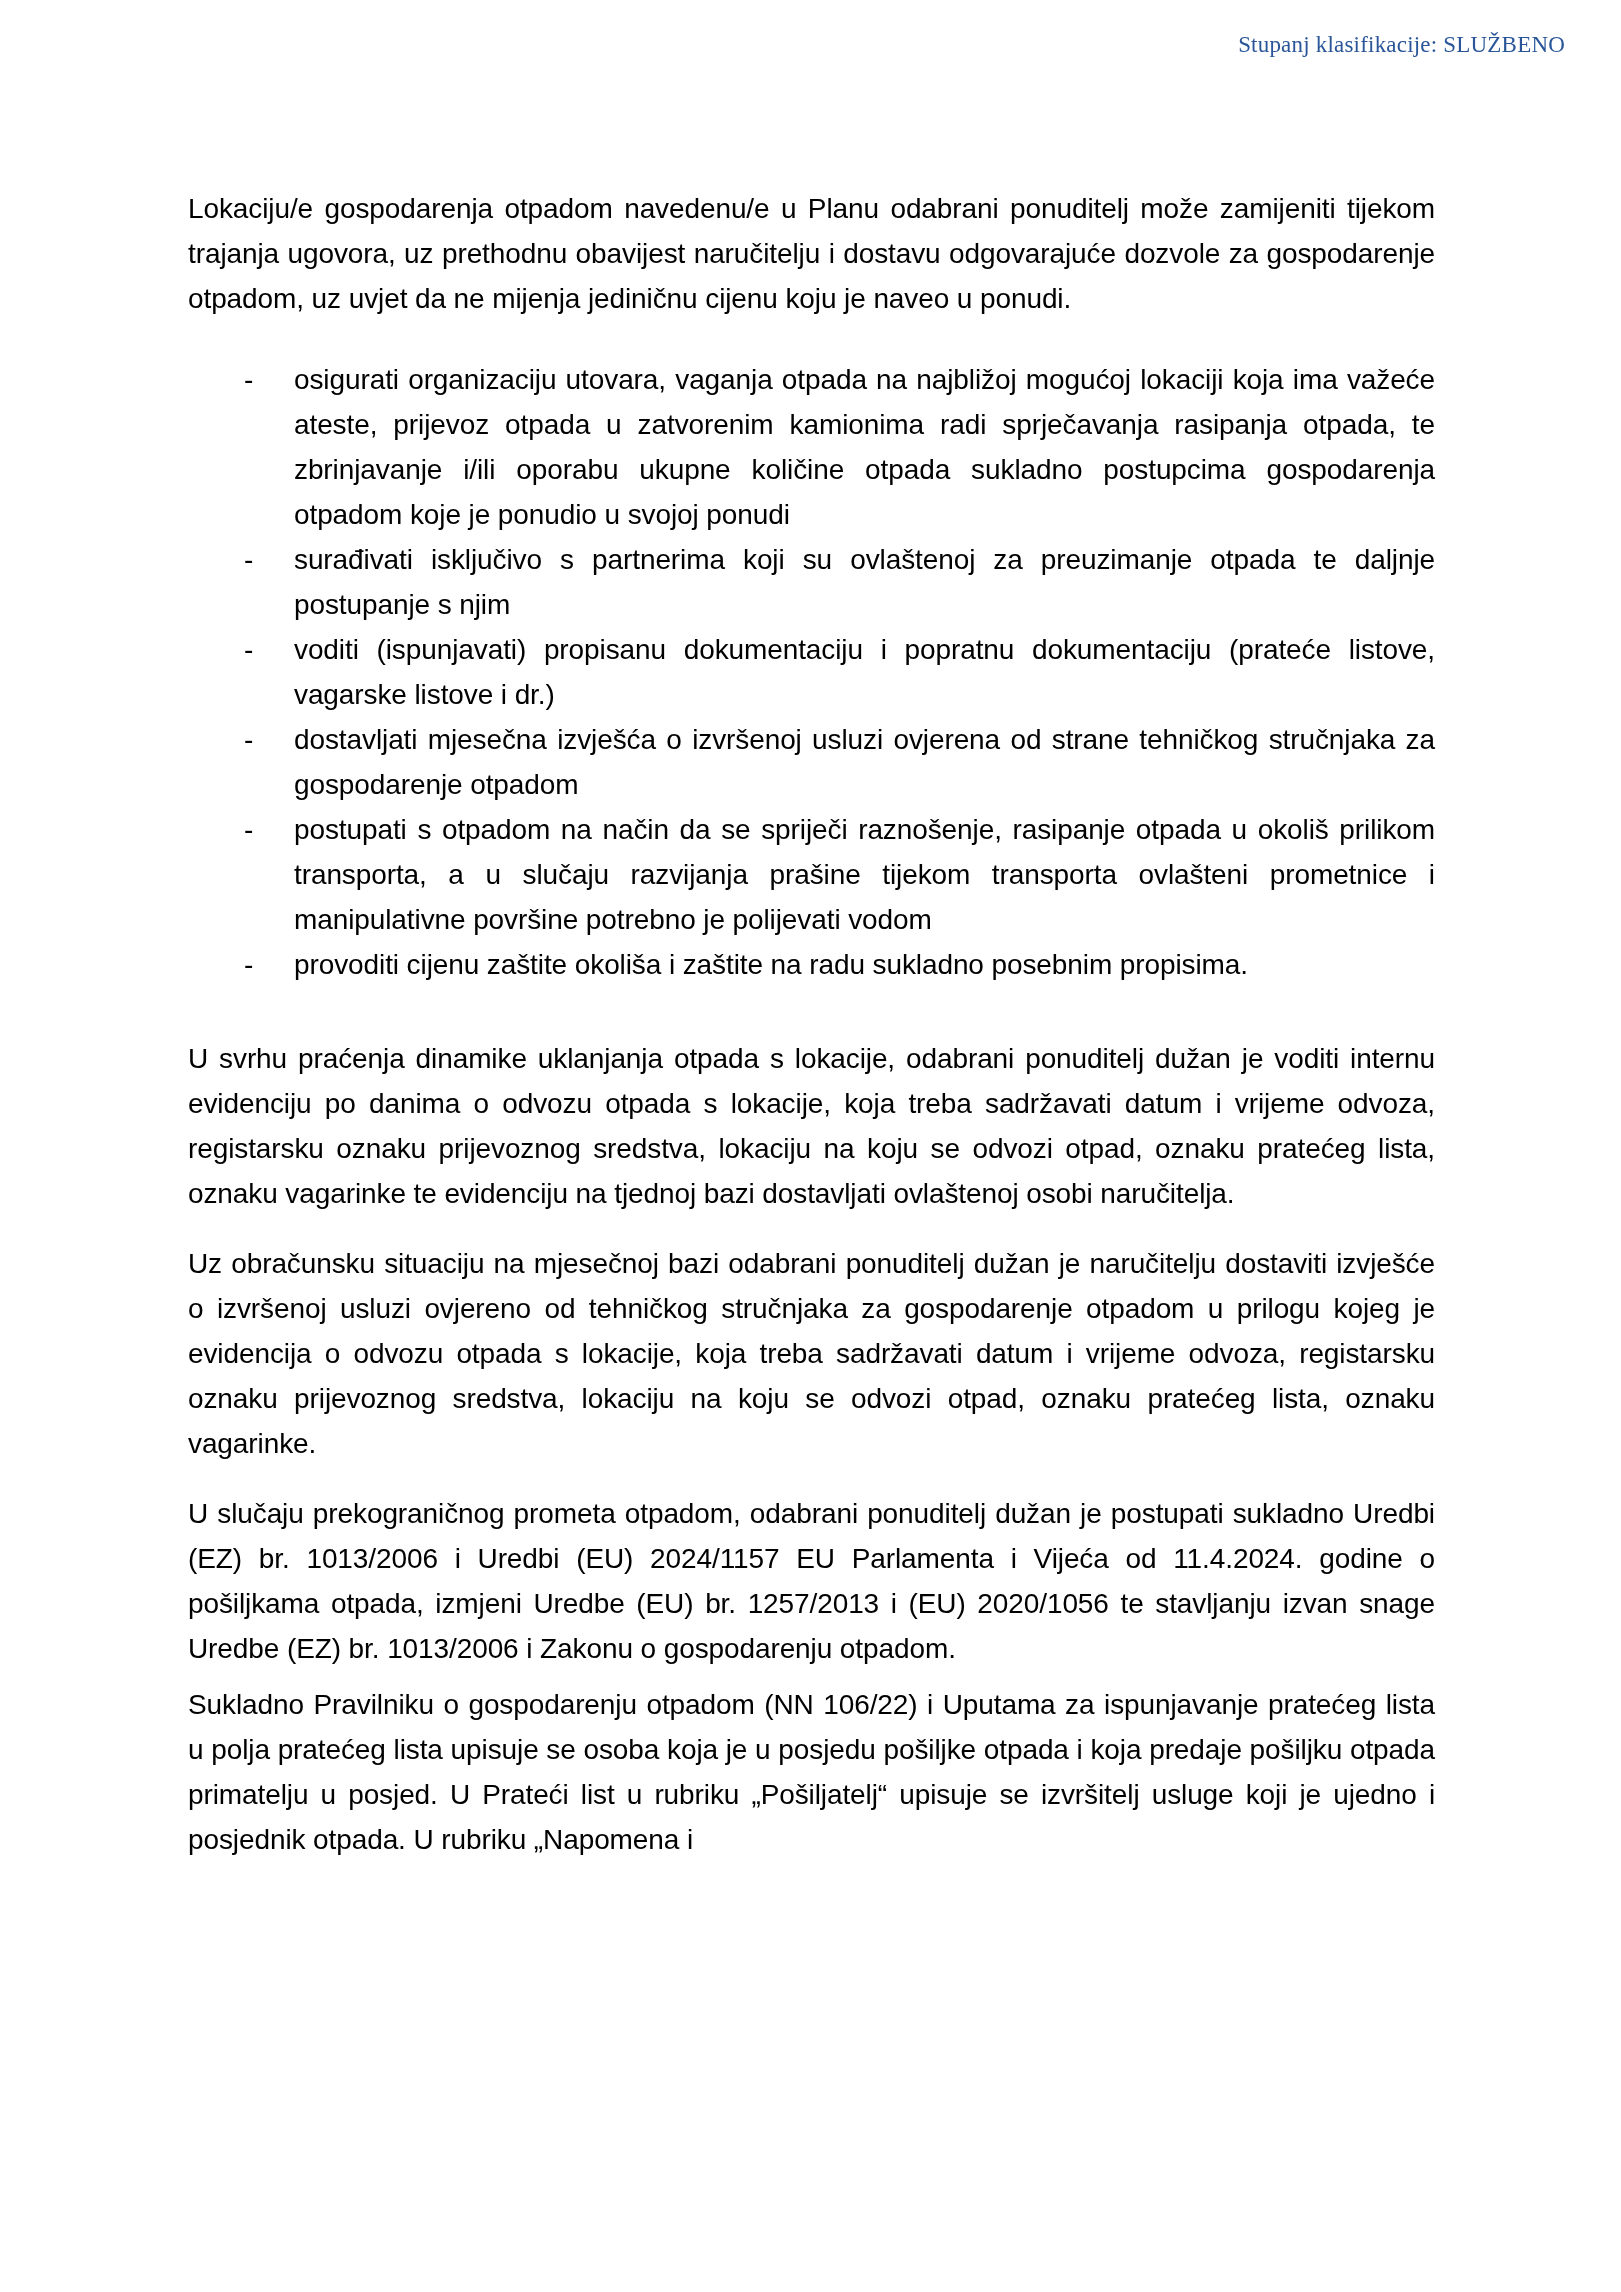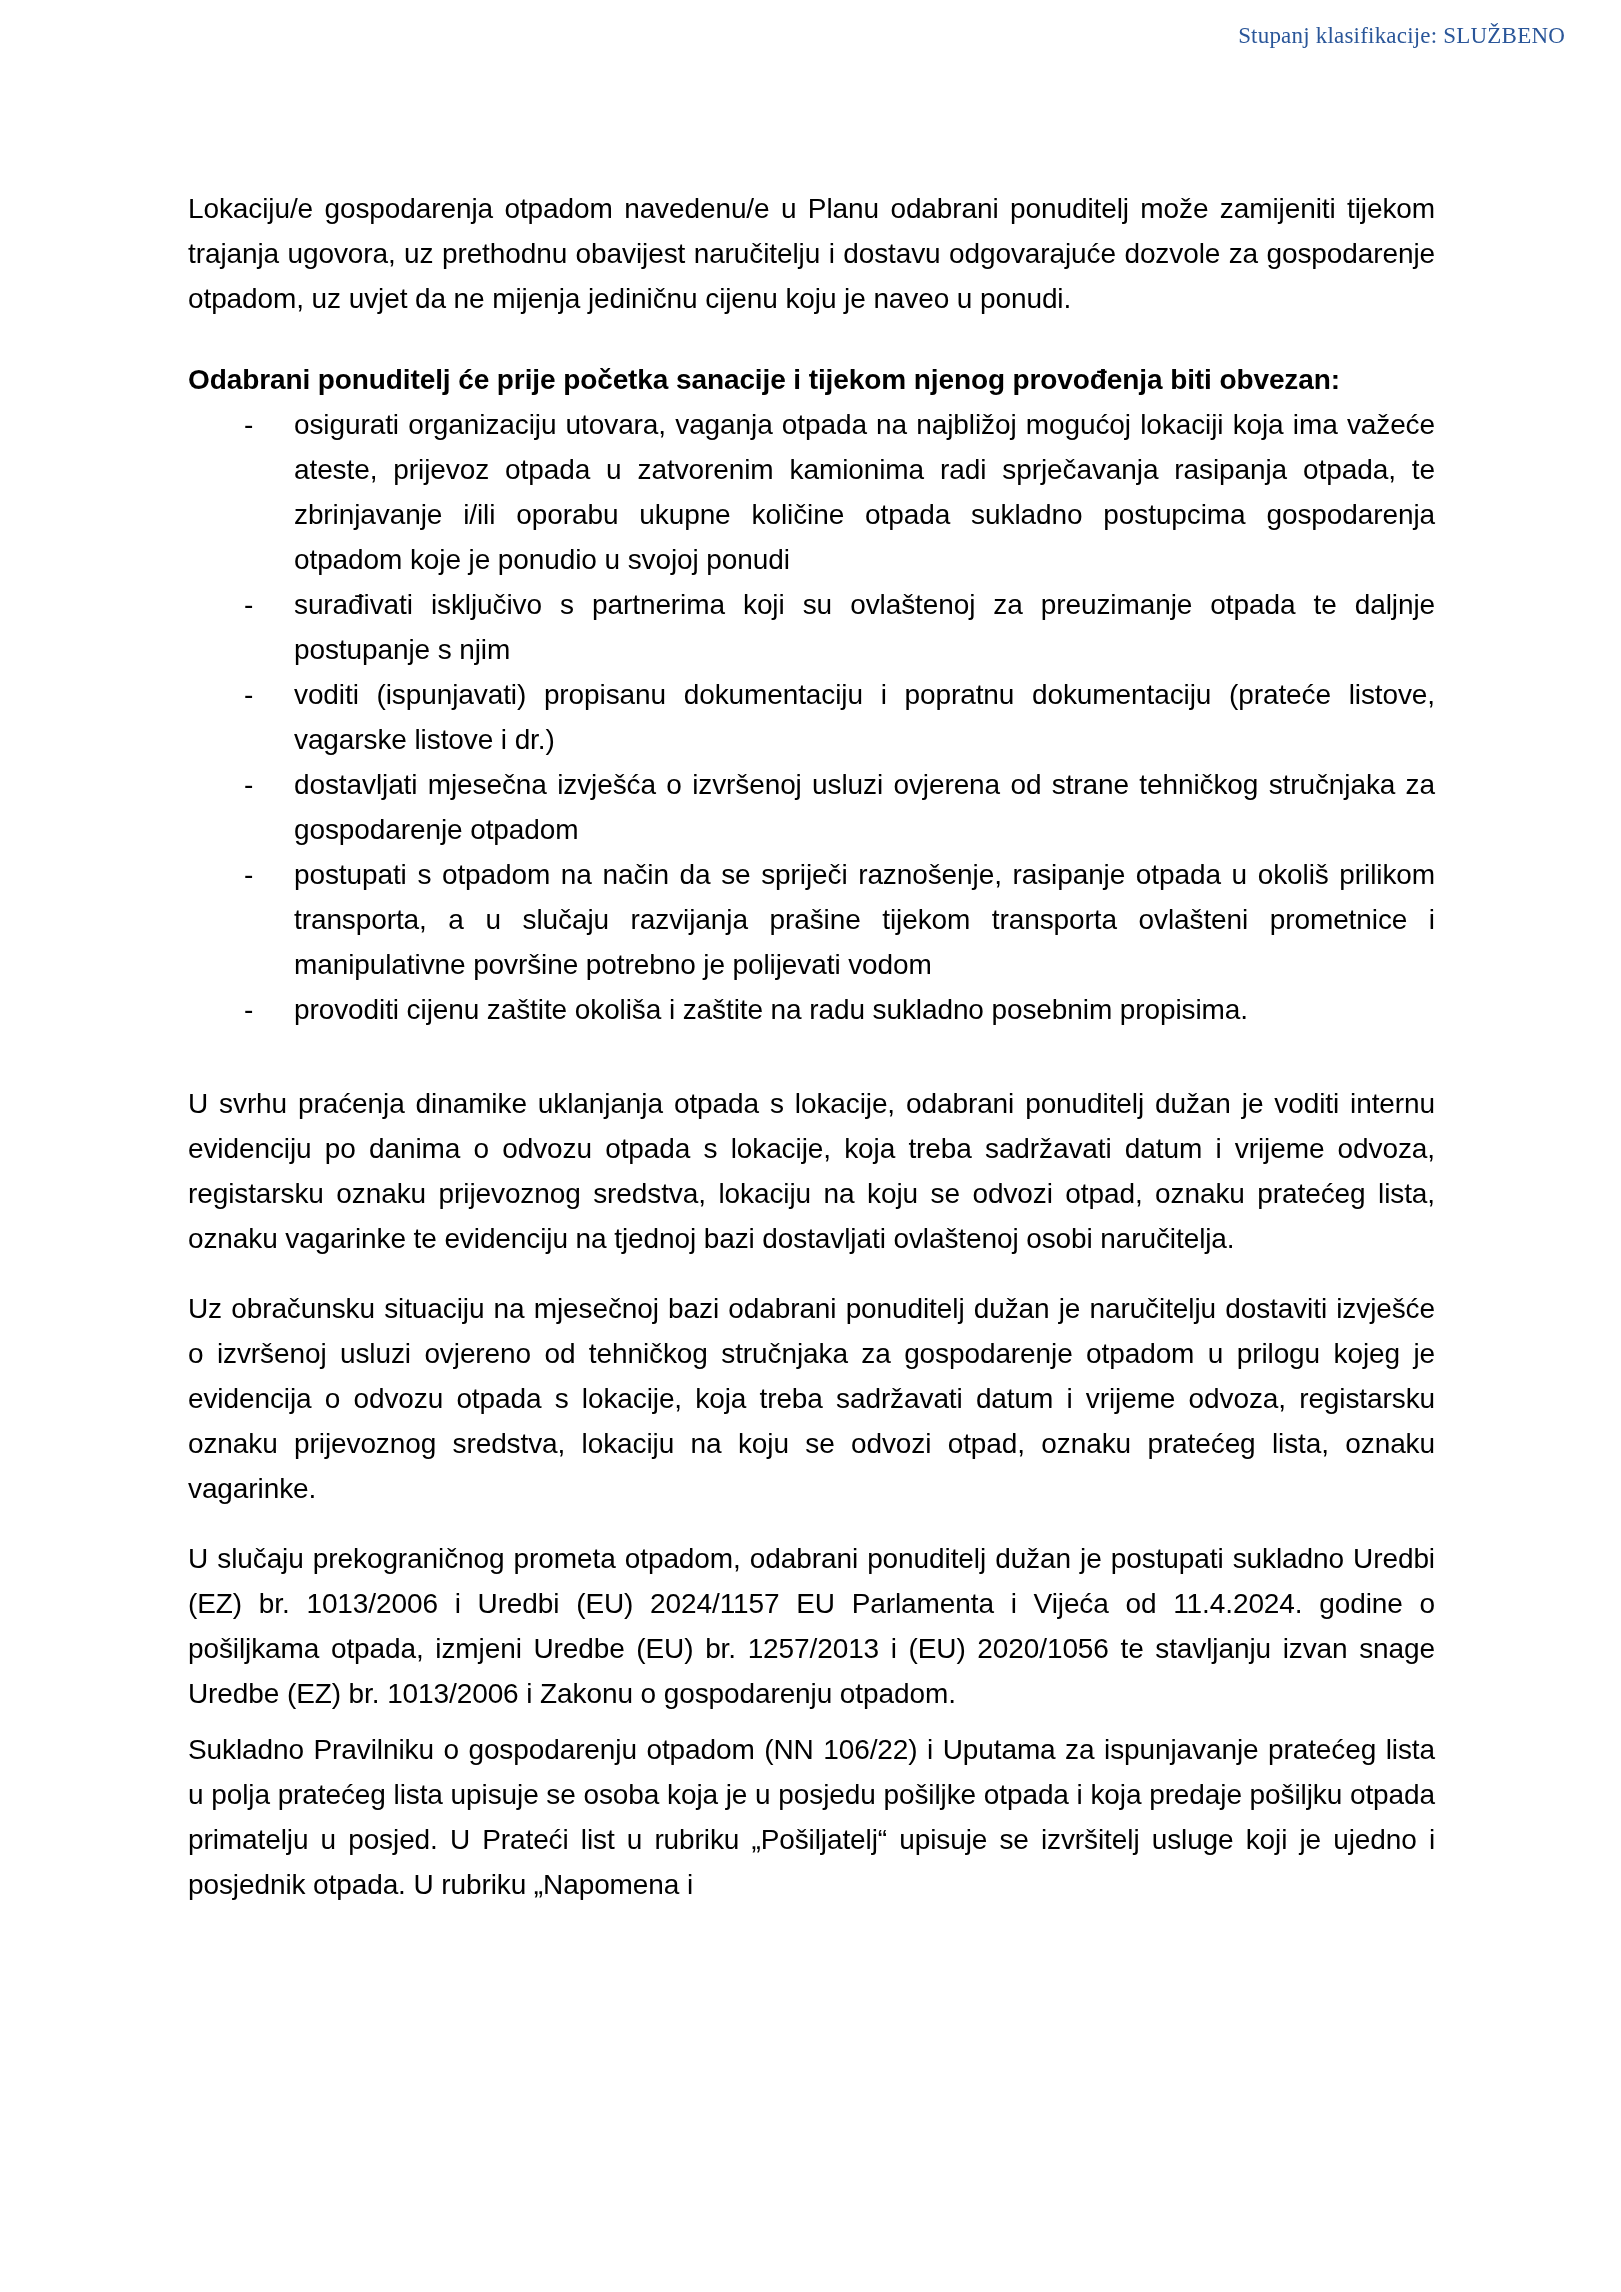--- a/index.html
+++ b/index.html
@@ -14,21 +14,21 @@
   .page {
     position: relative;
     width: 1621px;
     height: 2293px;
     background: #ffffff;
     box-sizing: border-box;
     overflow: hidden;
   }
   .classification-header {
     position: absolute;
-    top: 23px;
+    top: 32px;
     right: 56px;
     font-family: "Liberation Serif", serif;
     font-size: 23px;
     color: #2a5699;
     letter-spacing: 0.2px;
     white-space: nowrap;
   }
   .content {
     position: absolute;
     left: 188px;
@@ -90,21 +90,20 @@
 <div class="page">
 
   <div class="classification-header" style="color: rgb(42, 86, 153);">Stupanj klasifikacije: SLUŽBENO</div>
 
   <div class="content">
 
     <p class="body-para">Lokaciju/e gospodarenja otpadom navedenu/e u Planu odabrani ponuditelj može zamijeniti tijekom trajanja ugovora, uz prethodnu obavijest naručitelju i dostavu odgovarajuće dozvole za gospodarenje otpadom, uz uvjet da ne mijenja jediničnu cijenu koju je naveo u ponudi.</p>
 
     <div class="spacer-40"></div>
 
-    <p class="heading-bold">Odabrani ponuditelj će prije početka sanacije i tijekom njenog provođenja biti obvezan:</p>
 
     <ul class="dash-list">
       <li>
         <span class="dash-marker">-</span>
         <span class="li-text">osigurati organizaciju utovara, vaganja otpada na najbližoj mogućoj lokaciji koja ima važeće ateste, prijevoz otpada u zatvorenim kamionima radi sprječavanja rasipanja otpada, te zbrinjavanje i/ili oporabu ukupne količine otpada sukladno postupcima gospodarenja otpadom koje je ponudio u svojoj ponudi</span>
       </li>
       <li>
         <span class="dash-marker">-</span>
         <span class="li-text">surađivati isključivo s partnerima koji su ovlaštenoj za preuzimanje otpada te daljnje postupanje s njim</span>
       </li>

